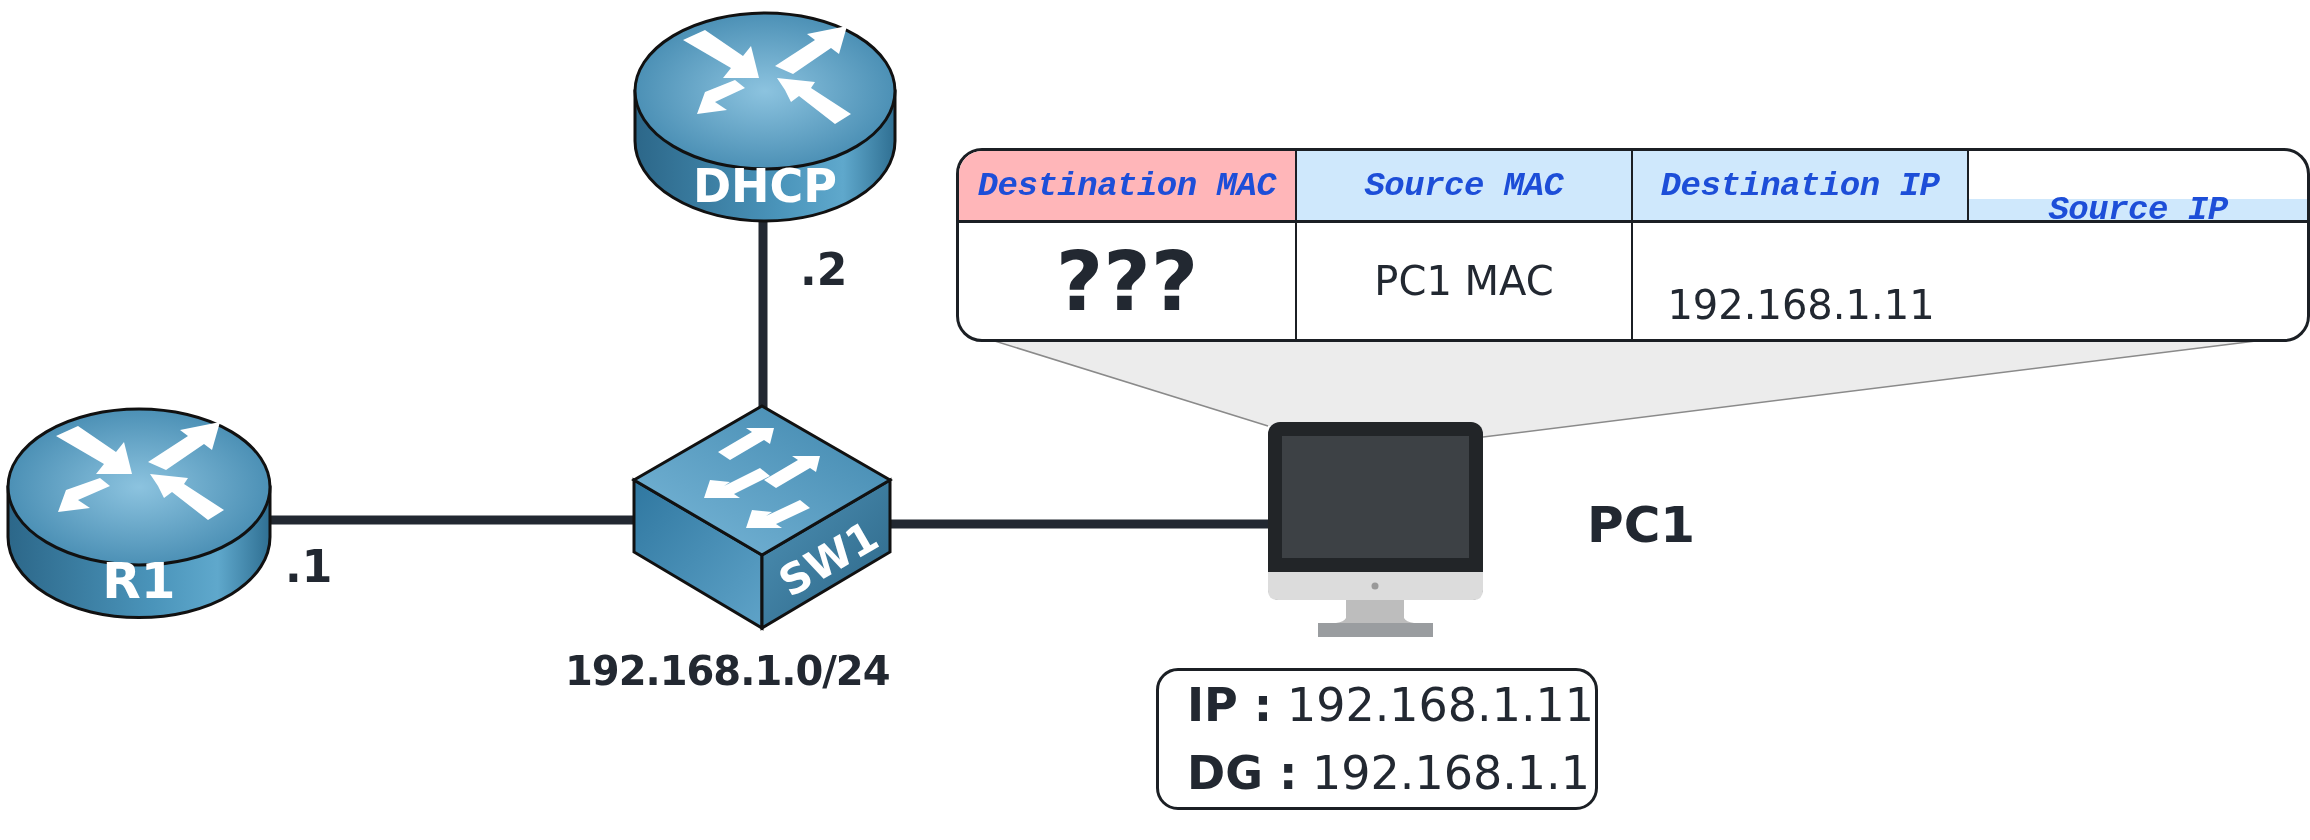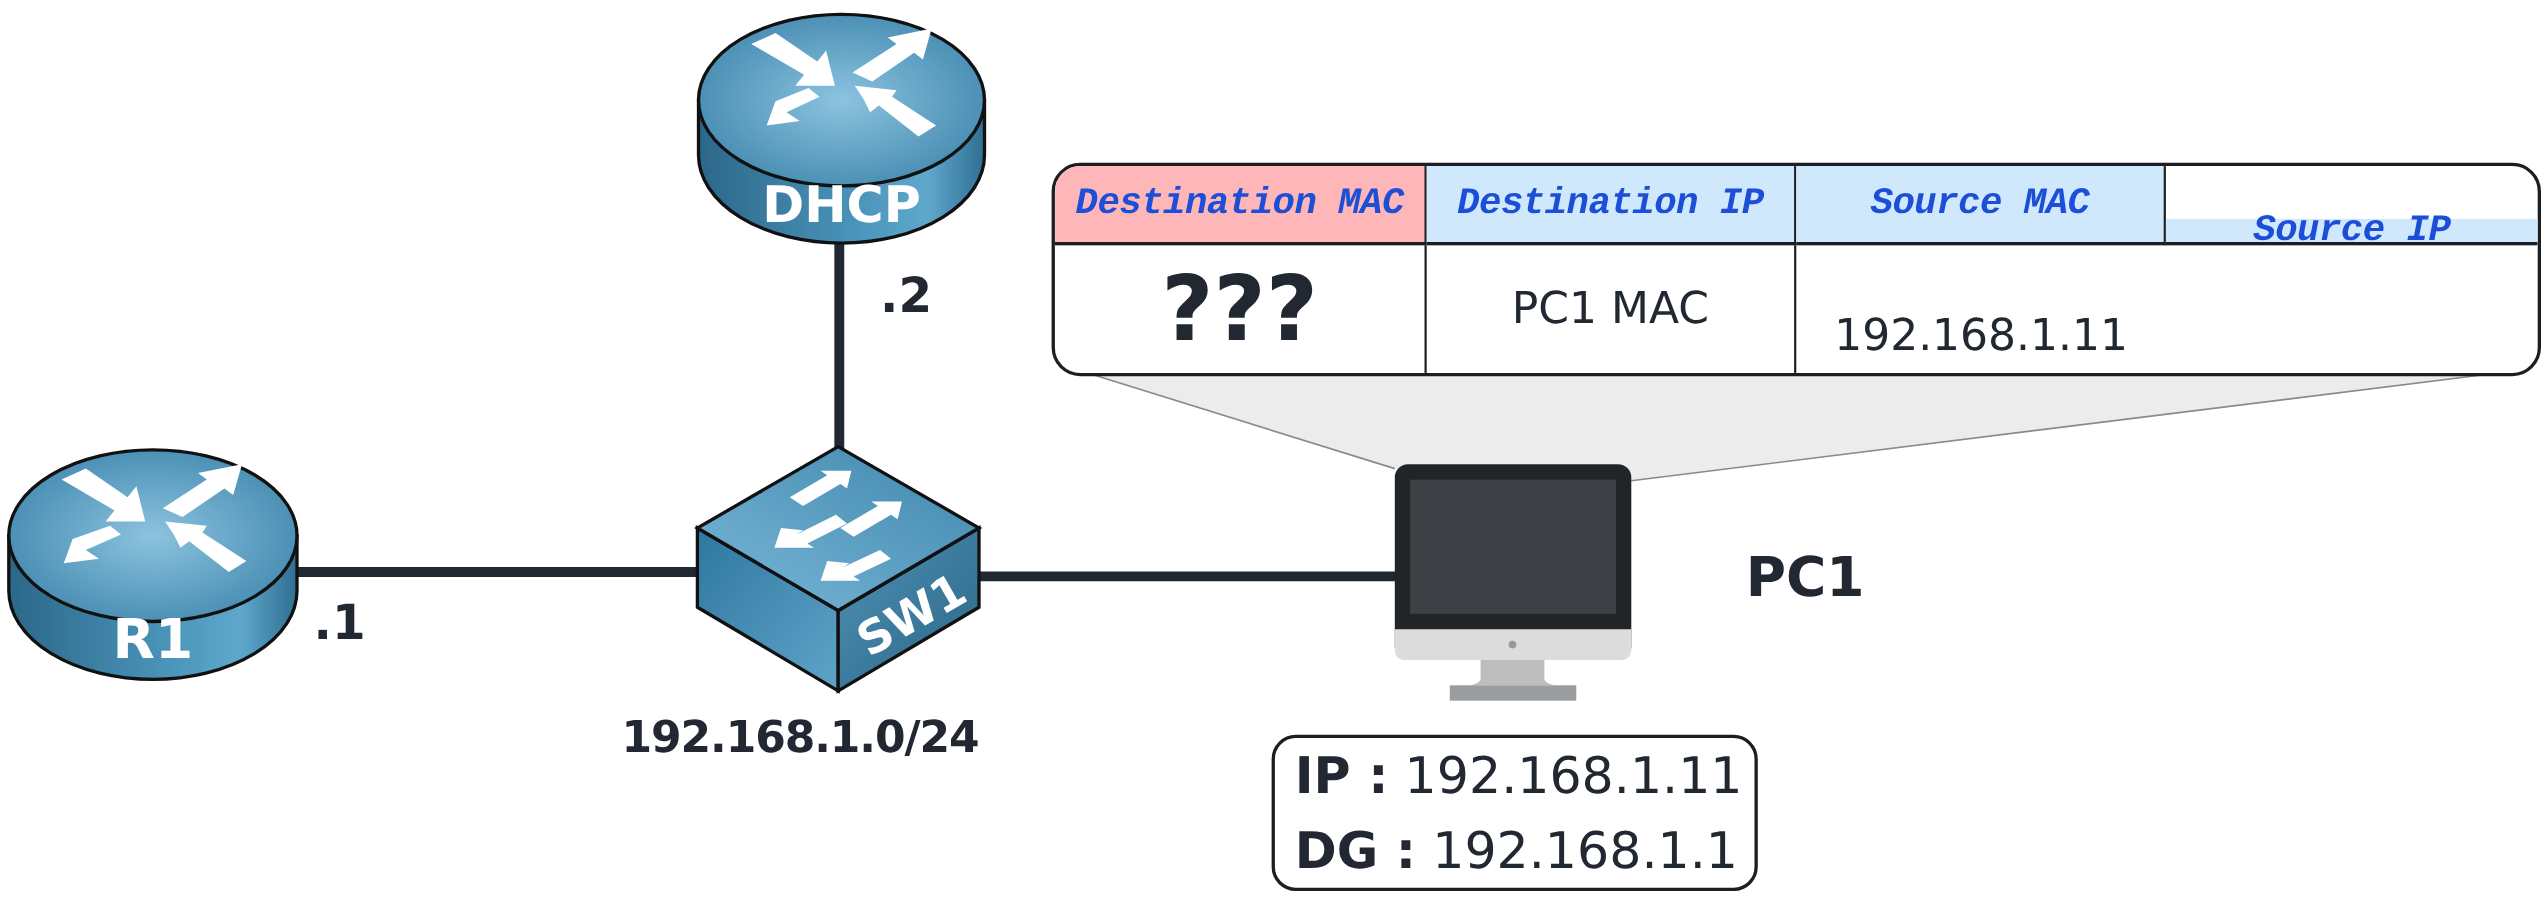--- a/index.html
+++ b/index.html
@@ -24,21 +24,21 @@
       font-size: 34px; color: #1d4ed8; letter-spacing: -0.5px; font-family: Liberation Mono, monospace; }
     .frame .hdr.unknown { background: #ffb6b9; }
     .frame .hdr.known { background: #cfe8fc; }
     .frame .val { font-size: 40px; color: #222831; }
     .frame .val.q { font-size: 82px; font-weight: bold; }
 
     
     .infobox {
       position: absolute; left: 1156px; top: 668px; width: 442px; height: 142px;
       border: 3px solid #1b1f24; border-radius: 22px; background: #fff;
-      display: flex; flex-direction: column; justify-content: center; padding-left: 18px;
+      display: flex; flex-direction: column; justify-content: center; padding-left: 28px;
       box-sizing: border-box;
     }
     .infobox .row { font-size: 46px; line-height: 68px; white-space: nowrap; }
     .infobox .k { font-weight: bold; }
   </style>
 </head>
 <body>
 
 <svg class="canvas" width="2310" height="840" viewBox="0 0 2310 840">
   <defs>
@@ -121,22 +121,22 @@
   </g>
 </svg>
 
 <div class="lbl addr" style="left:800px; top:248px;">.2</div>
 <div class="lbl addr" style="left:285px; top:545px;">.1</div>
 <div class="lbl pc-label">PC1</div>
 <div class="lbl subnet">192.168.1.0/24</div>
 
 <div class="frame">
   <div class="cell hdr unknown">Destination MAC</div>
+  <div class="cell hdr known">Source MAC</div>
   <div class="cell hdr known">Destination IP</div>
-  <div class="cell hdr known">Source MAC</div>
   <div class="cell hdr known last">Source IP</div>
   <div class="cell val q">???</div>
   <div class="cell val">PC1 MAC</div>
   <div class="cell val last">192.168.1.11</div>
 </div>
 
 <div class="infobox">
   <div class="row">
     <span class="k">IP :</span>
     <span>192.168.1.11</span>

